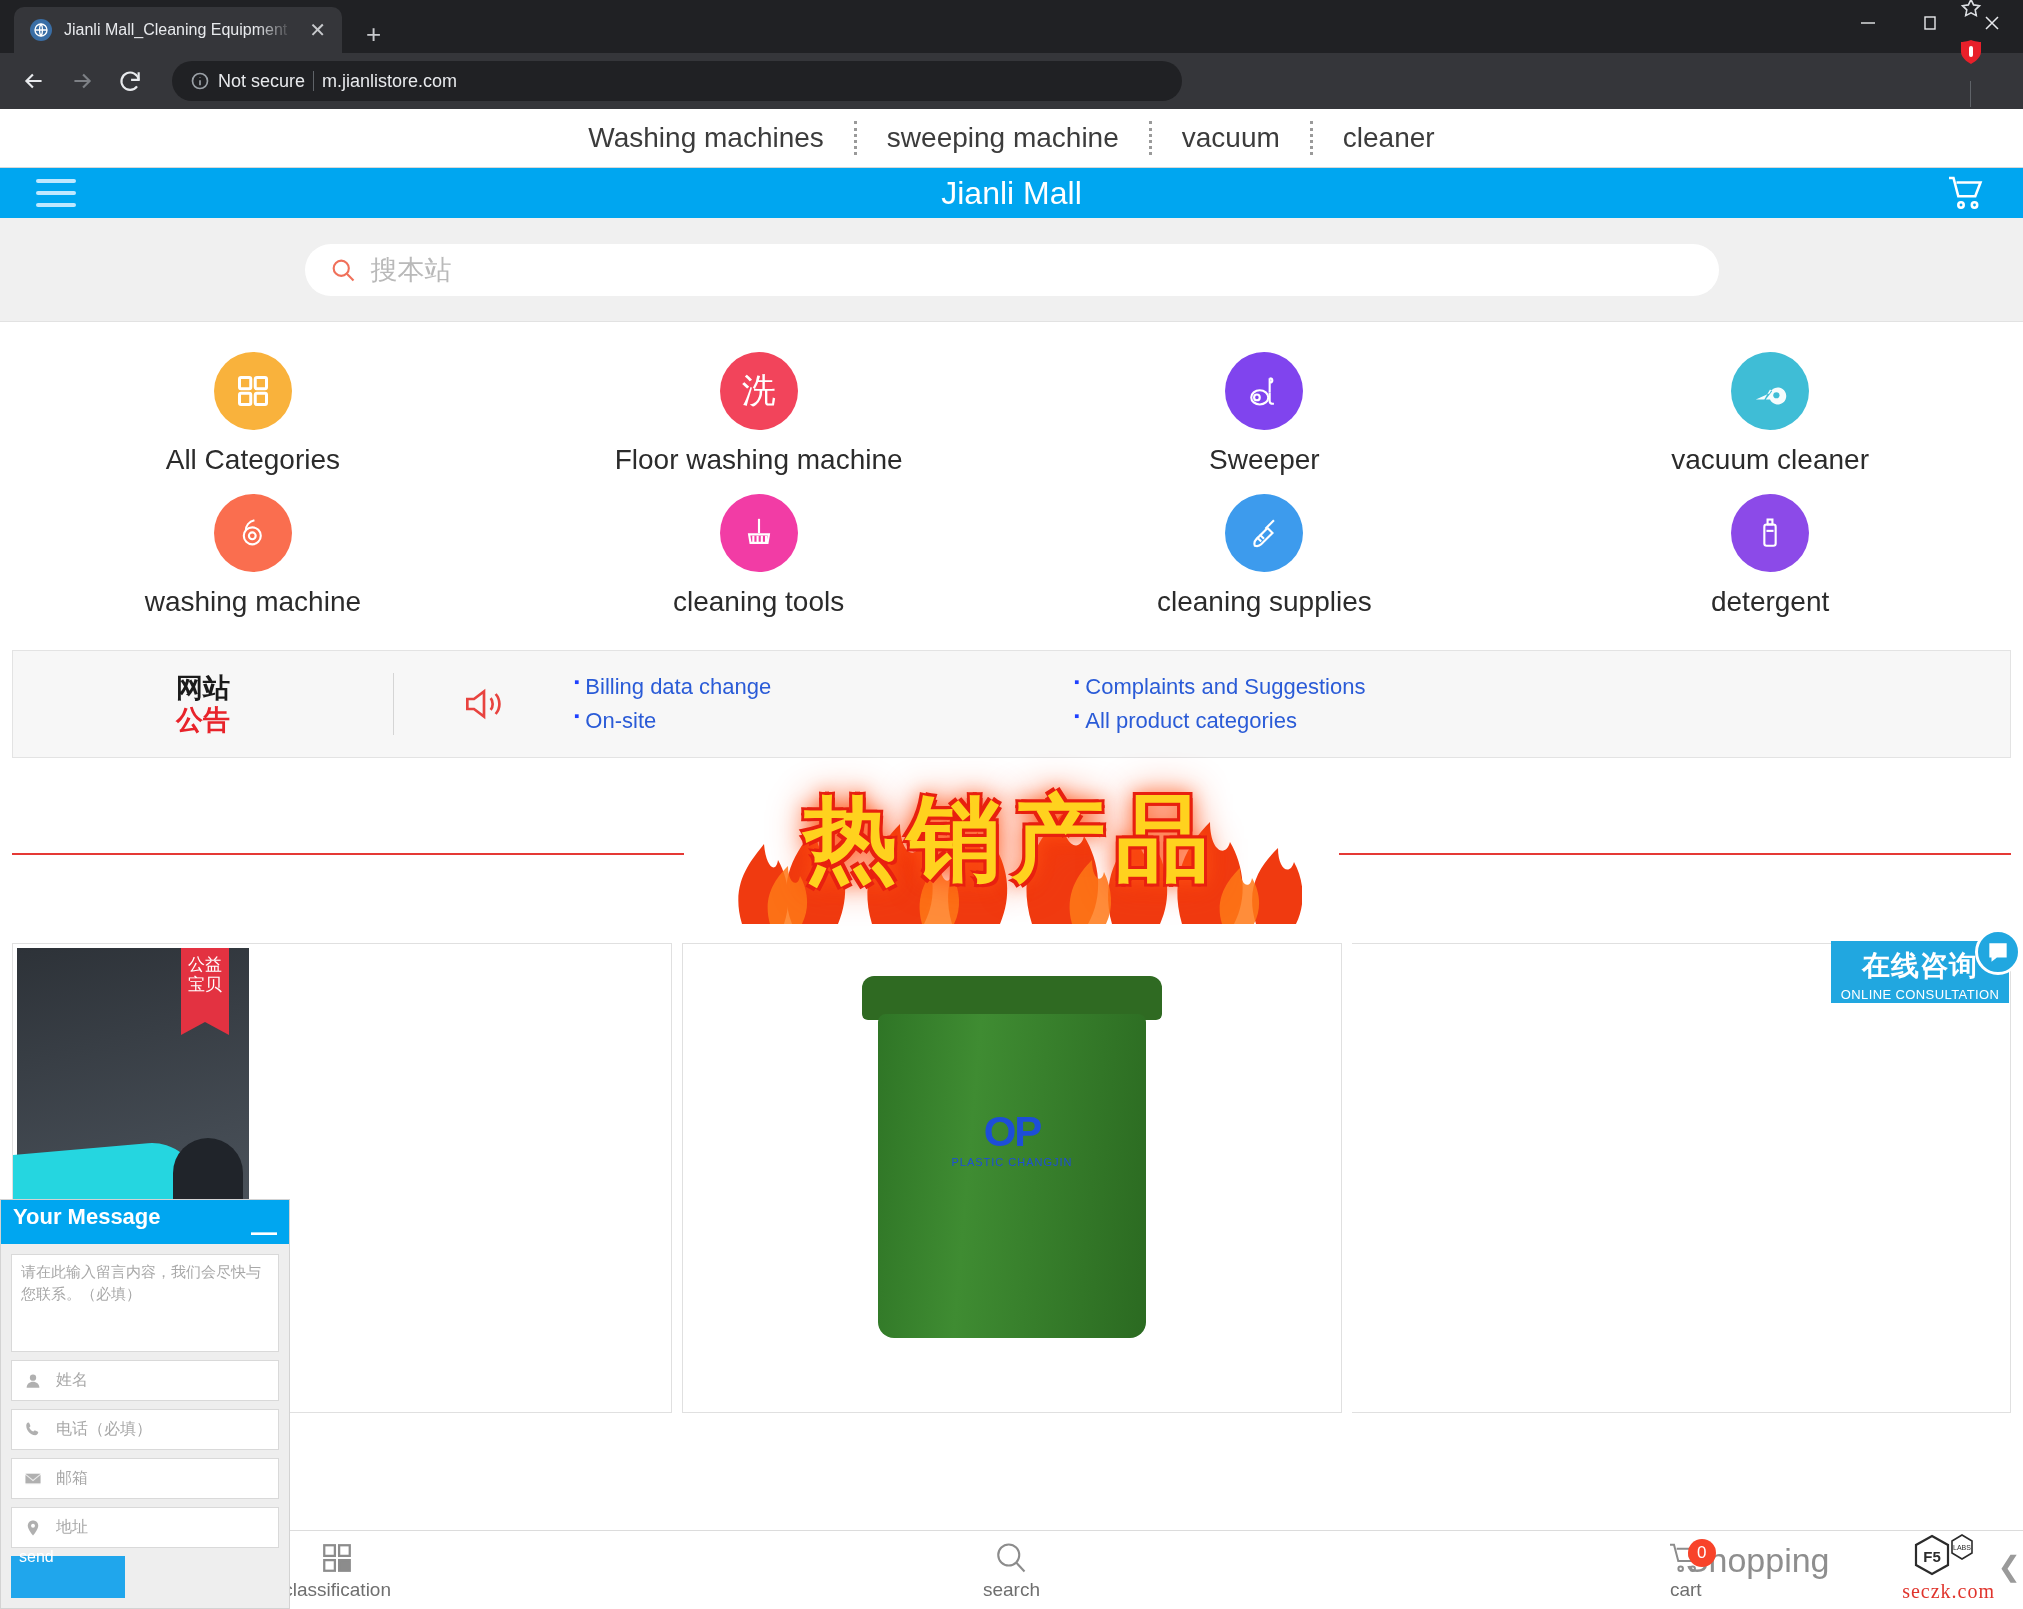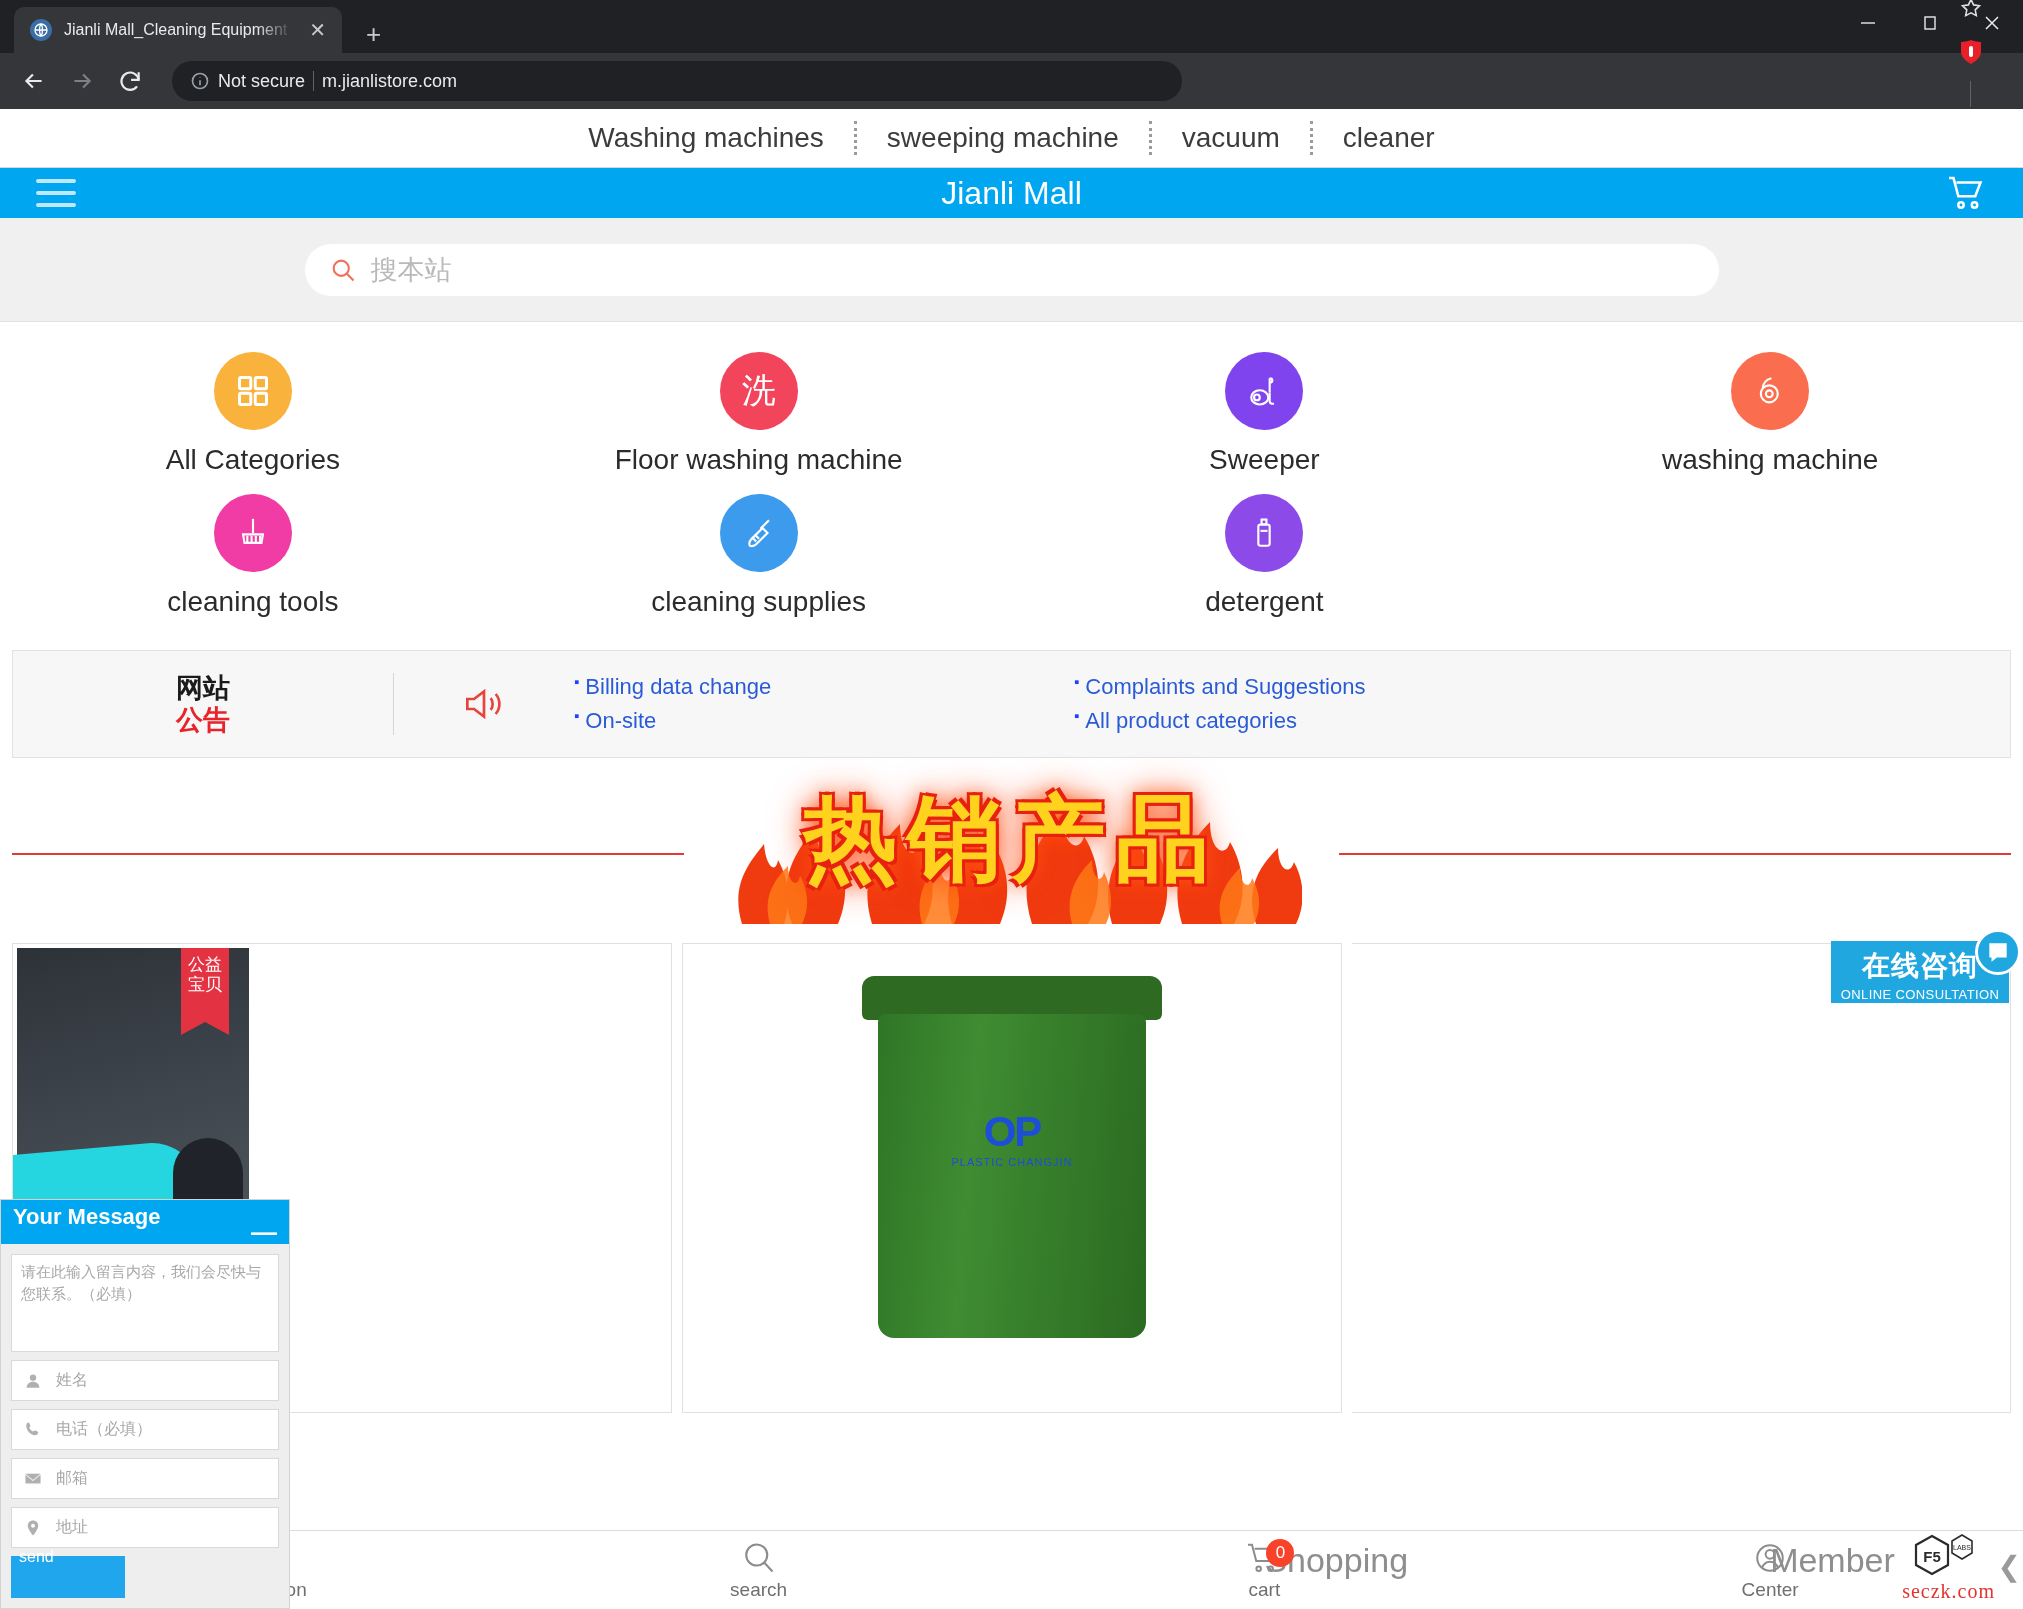--- a/index.html
+++ b/index.html
@@ -415,20 +415,29 @@
             <path d="M16 3v10"></path>
               <path d="M16 3c2.5 0 2.5 3 0 3"></path>
               <path d="M16 13v6a2 2 0 0 0 2 2h1"></path>
             <ellipse cx="9" cy="16.5" rx="6" ry="5"></ellipse>
               <circle cx="7" cy="16.5" r="2"></circle>
           </svg>
         </span>
         <span class="catlabel">Sweeper</span>
       </div>
 
+      <div class="catitem">
+        <span class="catcircle" style="background:#3FBDD6">
+          <svg width="34" height="34" viewBox="0 0 24 24" fill="#fff">
+            <path d="M2 18h6l4-7 1.5 1.2L9 18h3a6 6 0 1 0-.2-4.4z" opacity="0.95"></path>
+            <circle cx="16.5" cy="15" r="2.2" fill="#3FBDD6"></circle>
+          </svg>
+        </span>
+        <span class="catlabel">vacuum cleaner</span>
+      </div>
 
       <div class="catitem">
         <span class="catcircle" style="background:#FA6E4F">
           <svg width="34" height="34" viewBox="0 0 24 24" fill="none" stroke="#fff" stroke-width="1.5">
             <path d="M13 3c-4 1-6 4-6 7"></path>
               <circle cx="11.5" cy="14" r="6"></circle>
               <circle cx="11.5" cy="14" r="2.4"></circle>
           </svg>
         </span>
         <span class="catlabel">washing machine</span>
@@ -649,31 +658,20 @@
             <path d="M1 2h3l3.2 12.2h11.3L22 5H6"></path>
               <circle cx="9" cy="20" r="1.7"></circle>
               <circle cx="18" cy="20" r="1.7"></circle>
           </svg>
         </span>
         <span class="tb-overlay" style="top:10px;left:50%;">Shopping</span>
         <span class="badge">0</span>
         <span class="lb">cart</span>
       </div>
 
-      <div class="tabbar-item">
-        <span class="ic">
-          <svg width="34" height="34" viewBox="0 0 24 24" fill="none" stroke="currentColor" stroke-width="1.4">
-            <circle cx="12" cy="12" r="9"></circle>
-              <circle cx="12" cy="9.4" r="3.1"></circle>
-              <path d="M6.4 19c1-3 3.1-4.4 5.6-4.4S16.6 16 17.6 19"></path>
-          </svg>
-        </span>
-        <span class="tb-overlay" style="top:10px;left:50%;">Member</span>
-        <span class="lb">Center</span>
-      </div>
 
       <div class="watermark">
         <svg width="78" height="48" viewBox="0 0 78 48">
           <path d="M22 4 L38 13 L38 33 L22 42 L6 33 L6 13 Z" fill="none" stroke="#2b2b2b" stroke-width="2.2"></path>
           <text x="22" y="30" font-size="15" text-anchor="middle" fill="#2b2b2b" font-family="Liberation Sans, sans-serif" font-weight="bold">F5</text>
           <path d="M52 3 L62 9 L62 21 L52 27 L42 21 L42 9 Z" fill="none" stroke="#2b2b2b" stroke-width="1.6"></path>
           <text x="52" y="18" font-size="7" text-anchor="middle" fill="#2b2b2b" font-family="Liberation Sans, sans-serif">LABS</text>
         </svg>
         <span class="wm-text">seczk.com</span>
       </div>

